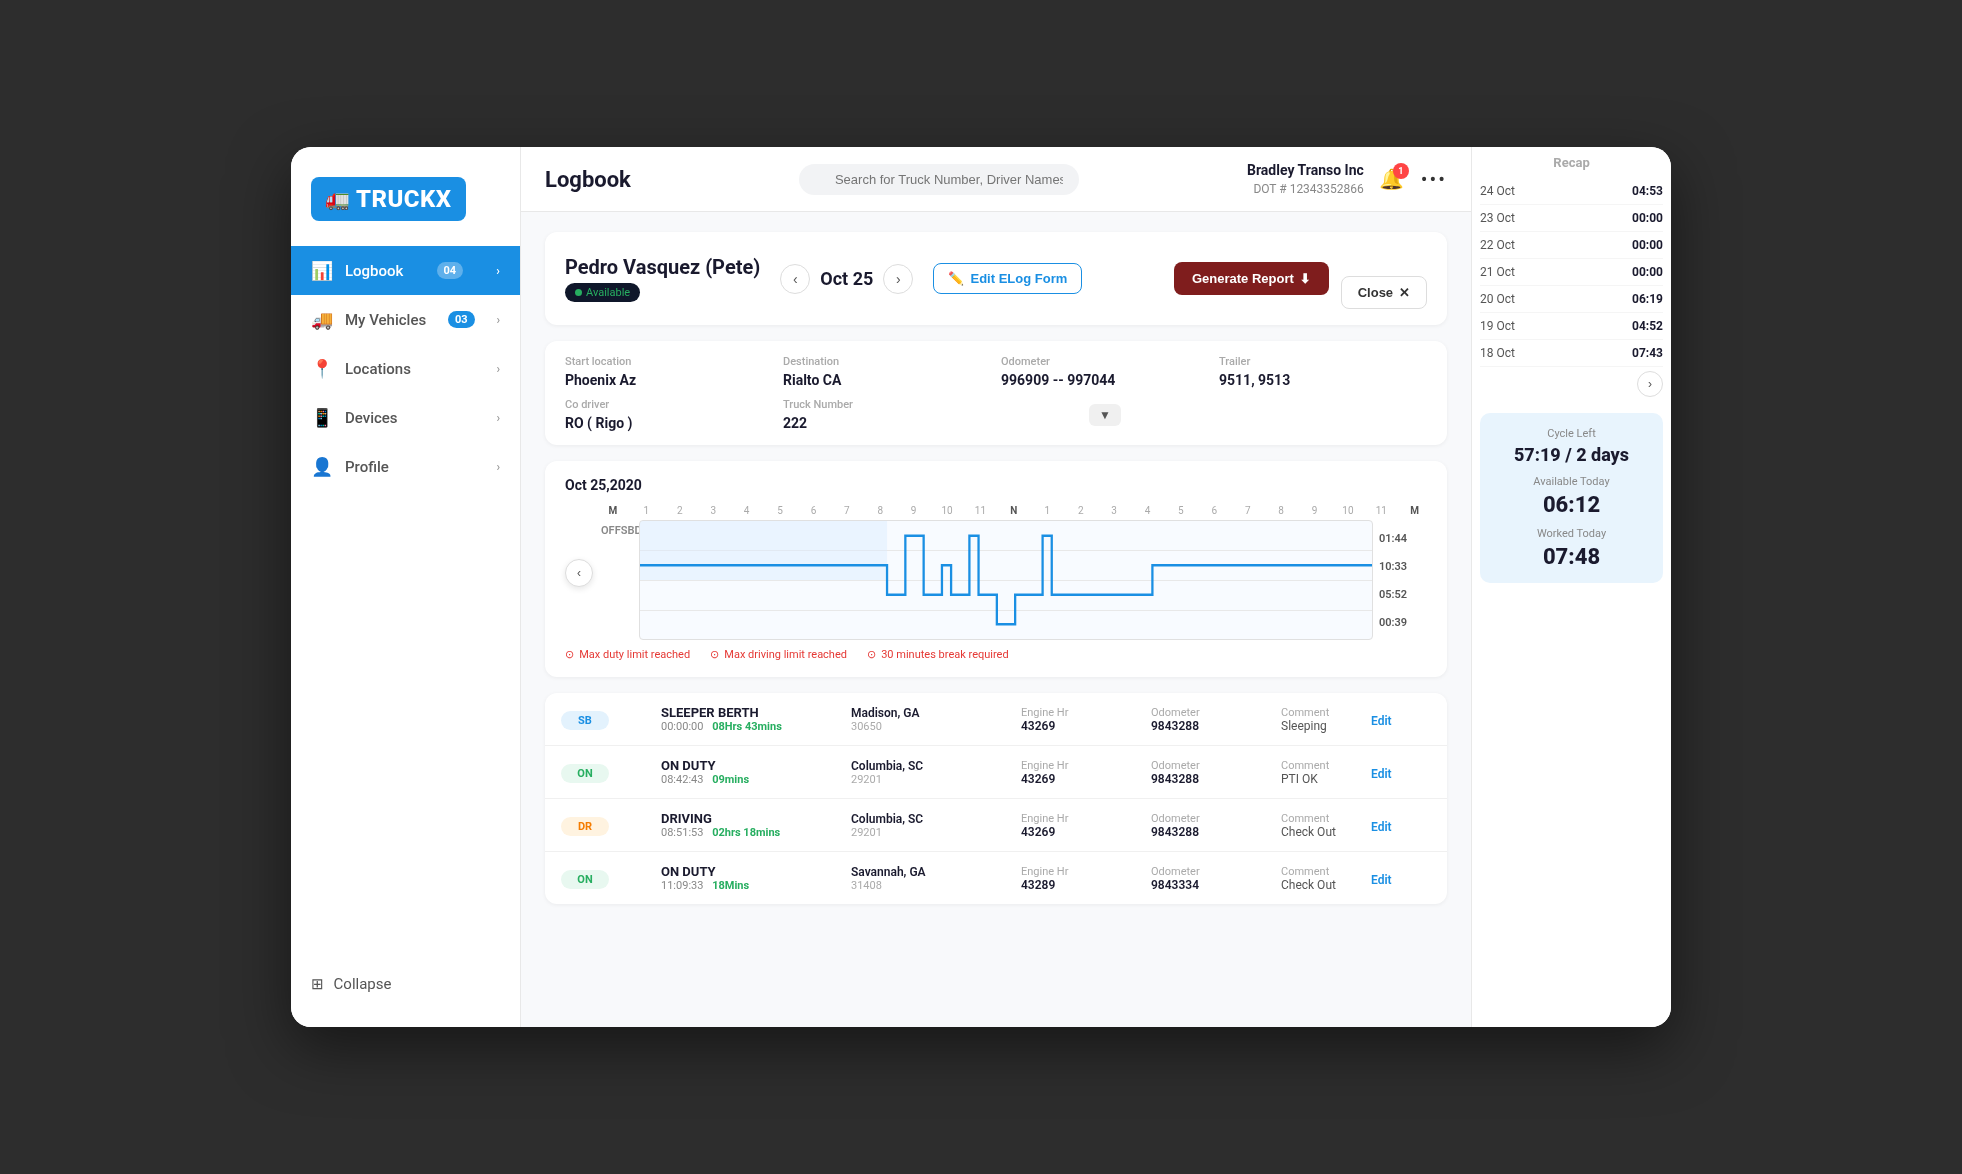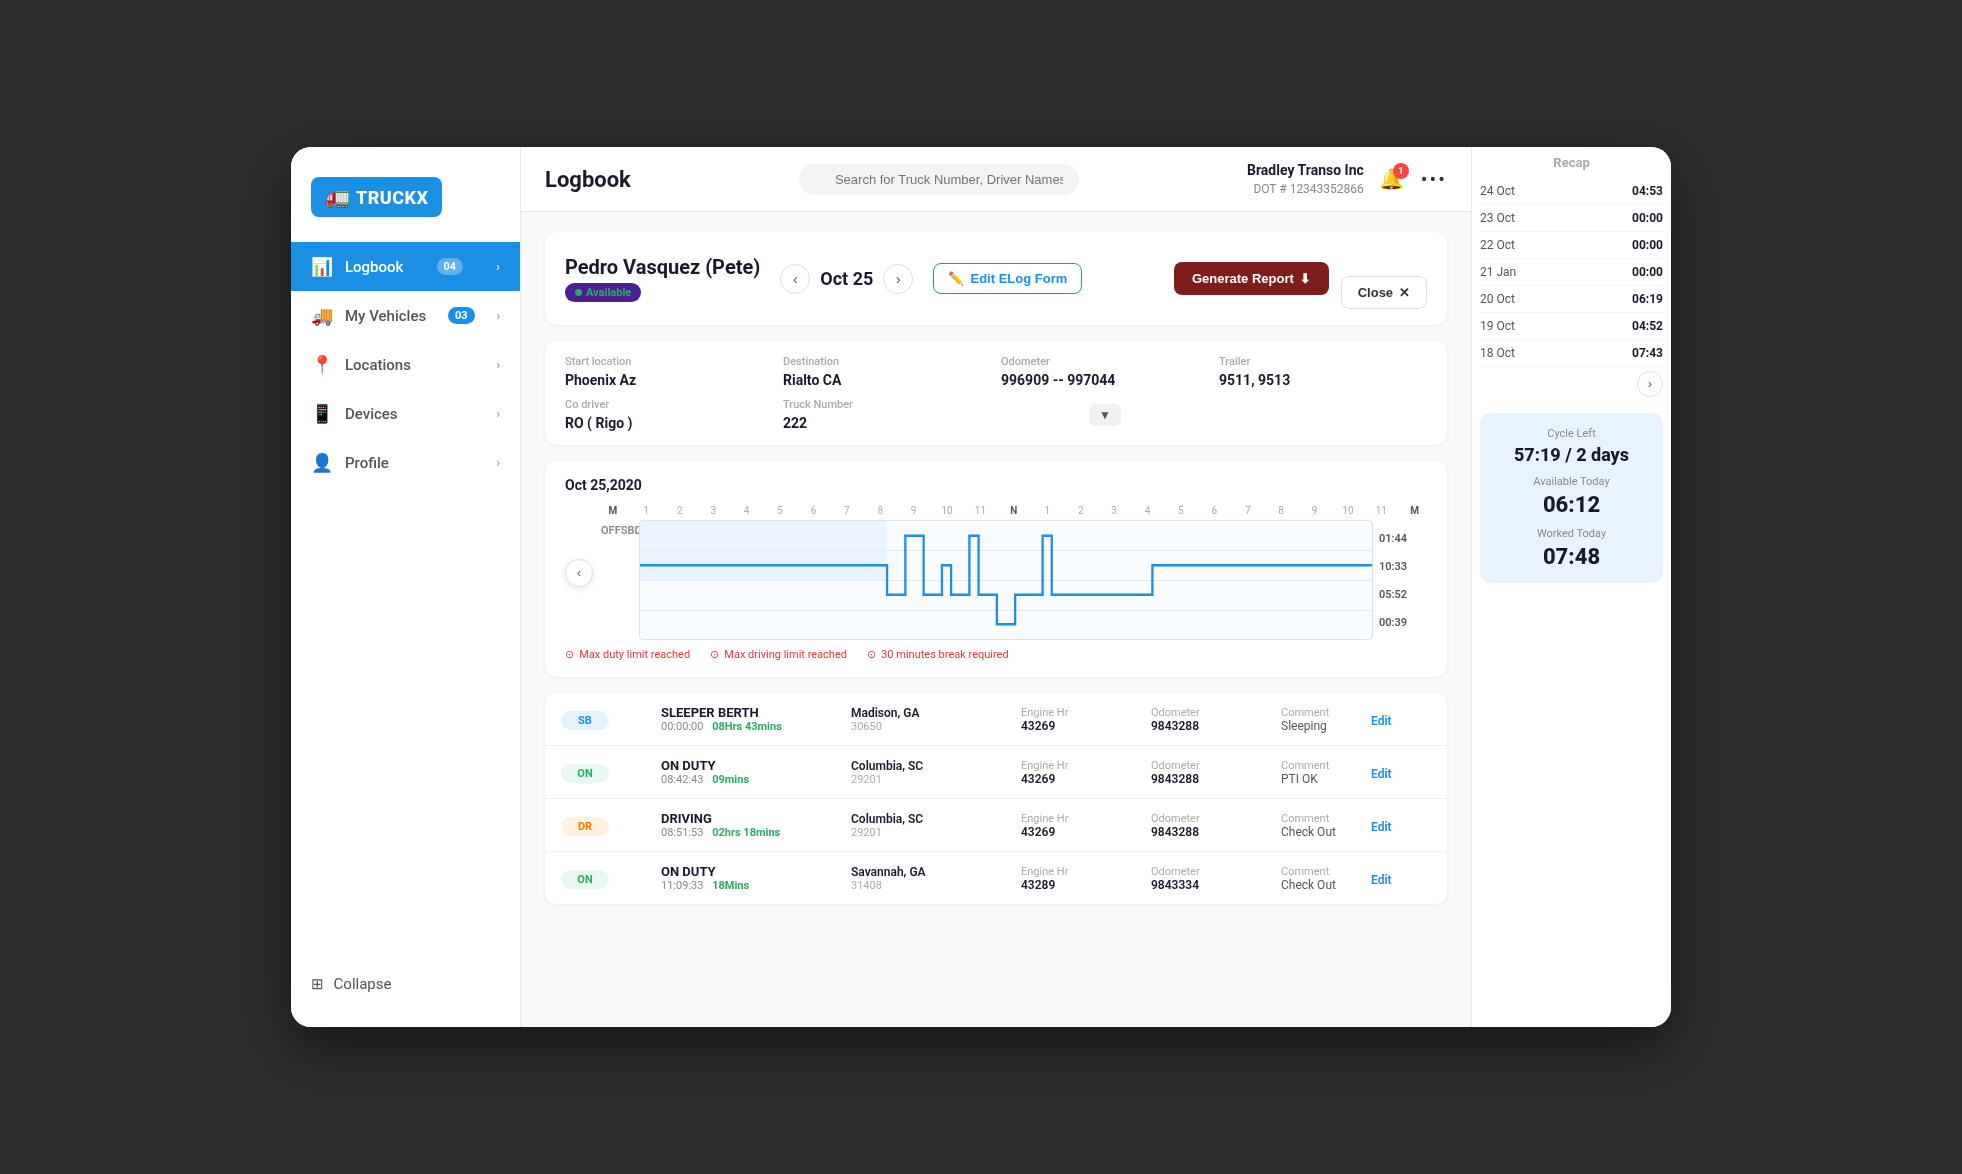--- a/index.html
+++ b/index.html
@@ -38,21 +38,21 @@
       background: #1a8fe3;
       border-radius: 8px;
       padding: 8px 14px;
       display: inline-flex;
       align-items: center;
       gap: 6px;
     }
     .logo-text {
       color: #fff;
       font-weight: 800;
-      font-size: 18px;
+      font-size: 24px;
       letter-spacing: 0.5px;
     }
     .logo-icon {
       color: #fff;
       font-size: 20px;
     }
     .nav-item {
       display: flex;
       align-items: center;
       padding: 14px 20px;
@@ -183,26 +183,26 @@
       gap: 20px;
       margin-bottom: 16px;
       box-shadow: 0 1px 4px rgba(0,0,0,0.06);
     }
     .driver-name-area { flex: 0 0 auto; }
     .driver-name { font-size: 20px; font-weight: 700; color: #1a1a2e; }
     .status-badge {
       display: inline-flex;
       align-items: center;
       gap: 4px;
-      background: #4c1d95;
+      background: #0f172a;
       color: #27ae60;
       border-radius: 12px;
       padding: 3px 10px;
       font-size: 11px;
-      font-weight: 700;
+      font-weight: 400;
       margin-top: 4px;
     }
     .status-dot { width: 7px; height: 7px; background: #27ae60; border-radius: 50%; }
     .date-nav {
       display: flex;
       align-items: center;
       gap: 10px;
     }
     .date-nav-btn {
       width: 30px;
@@ -849,21 +849,21 @@
       </div>
       <div class="recap-row">
         <span class="recap-date">23 Oct</span>
         <span class="recap-time">00:00</span>
       </div>
       <div class="recap-row">
         <span class="recap-date">22 Oct</span>
         <span class="recap-time">00:00</span>
       </div>
       <div class="recap-row">
-        <span class="recap-date">21 Jan</span>
+        <span class="recap-date">21 Oct</span>
         <span class="recap-time">00:00</span>
       </div>
       <div class="recap-row">
         <span class="recap-date">20 Oct</span>
         <span class="recap-time">06:19</span>
       </div>
       <div class="recap-row">
         <span class="recap-date">19 Oct</span>
         <span class="recap-time">04:52</span>
       </div>

